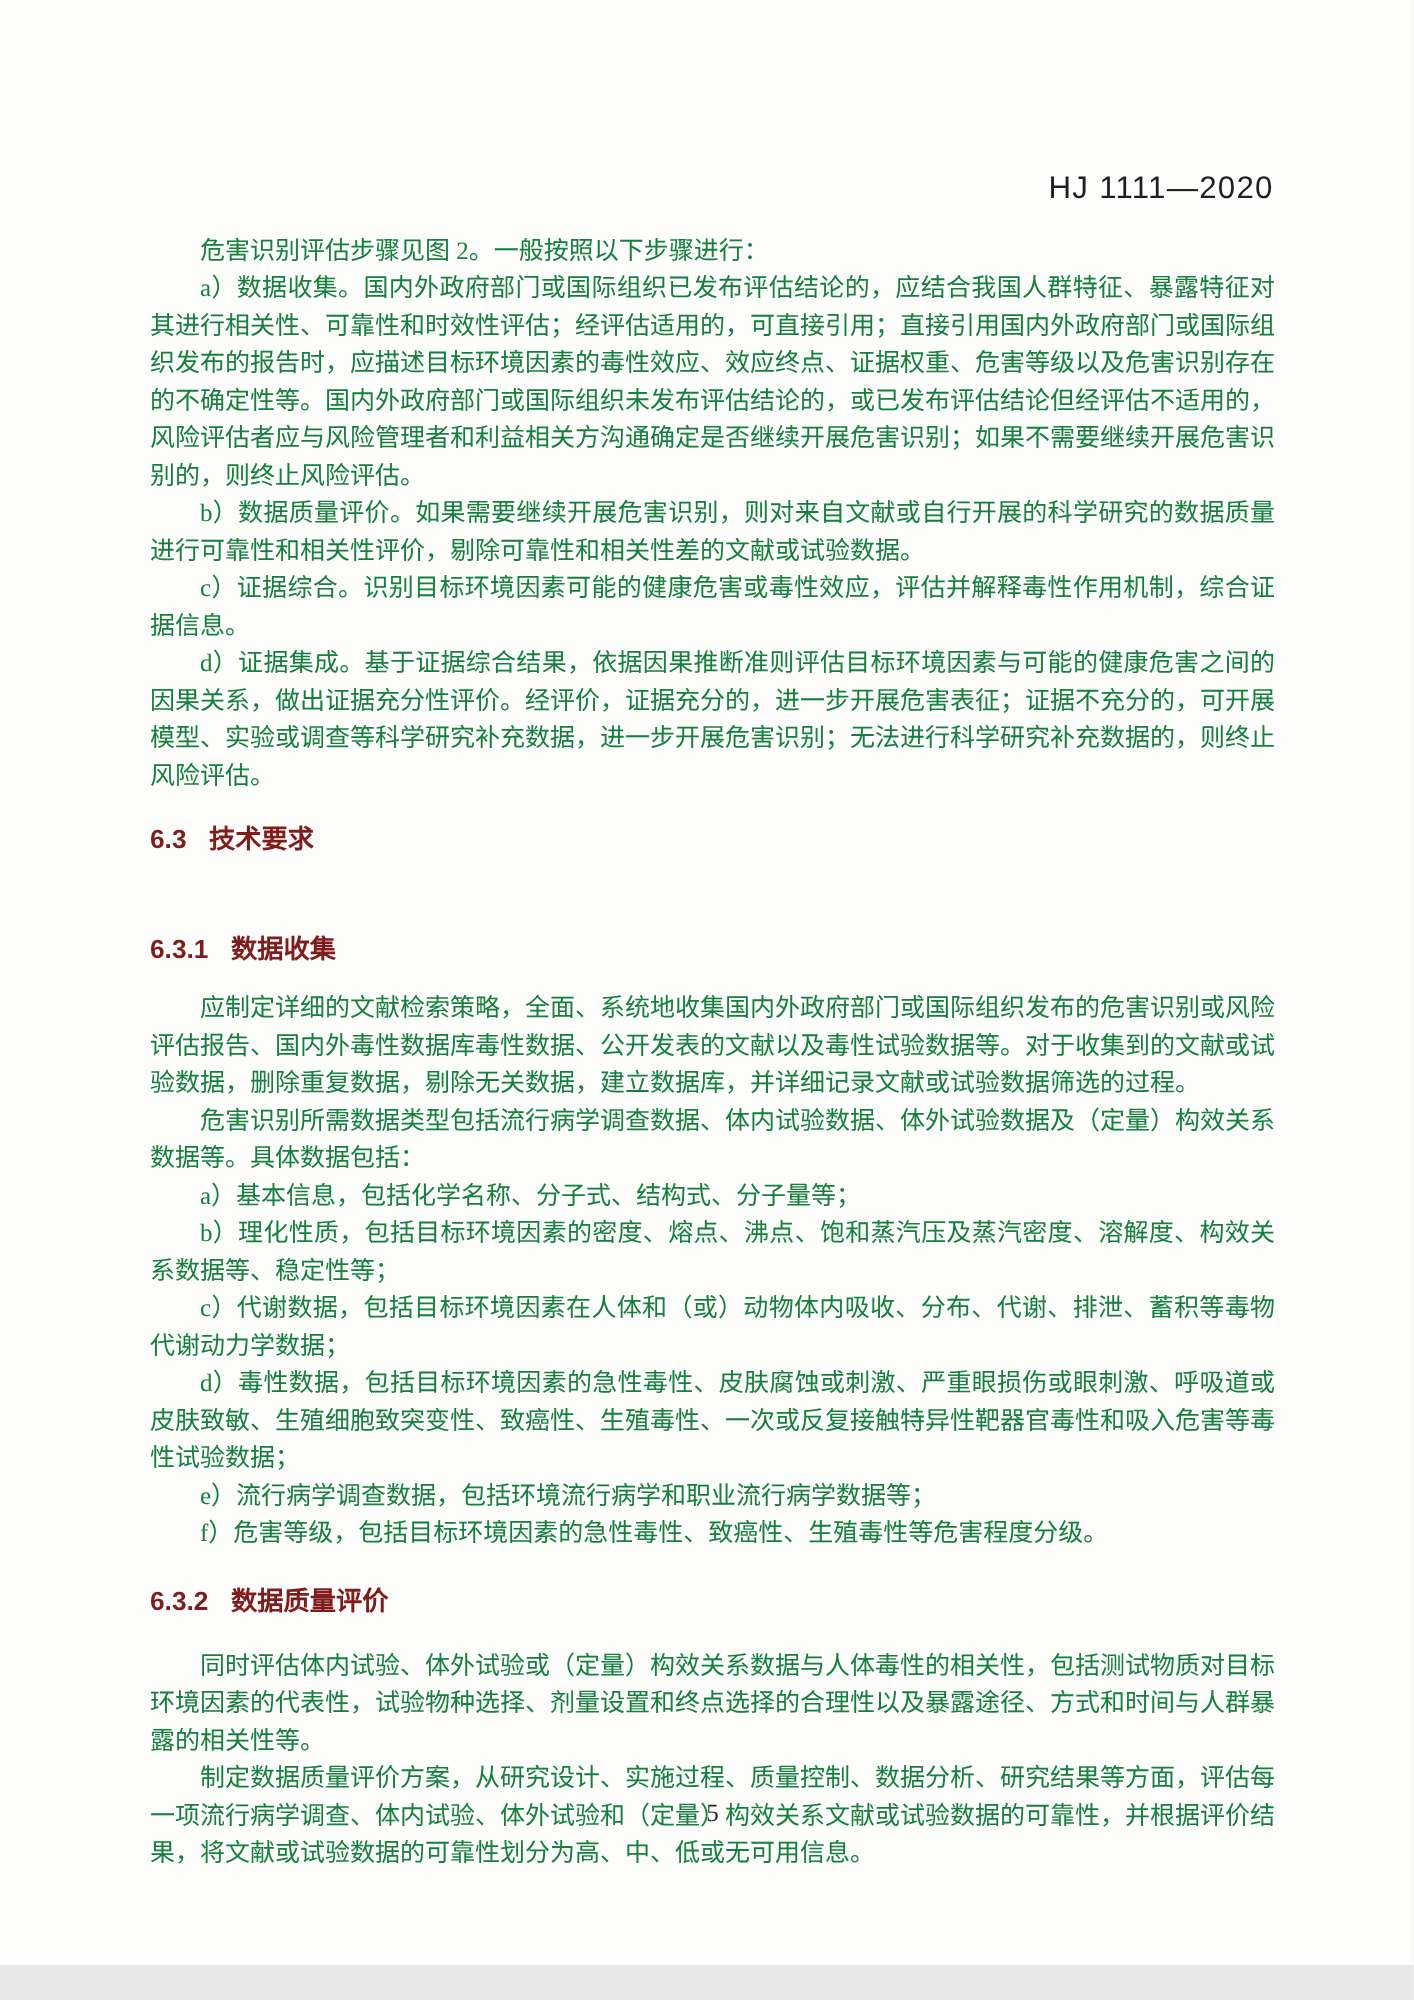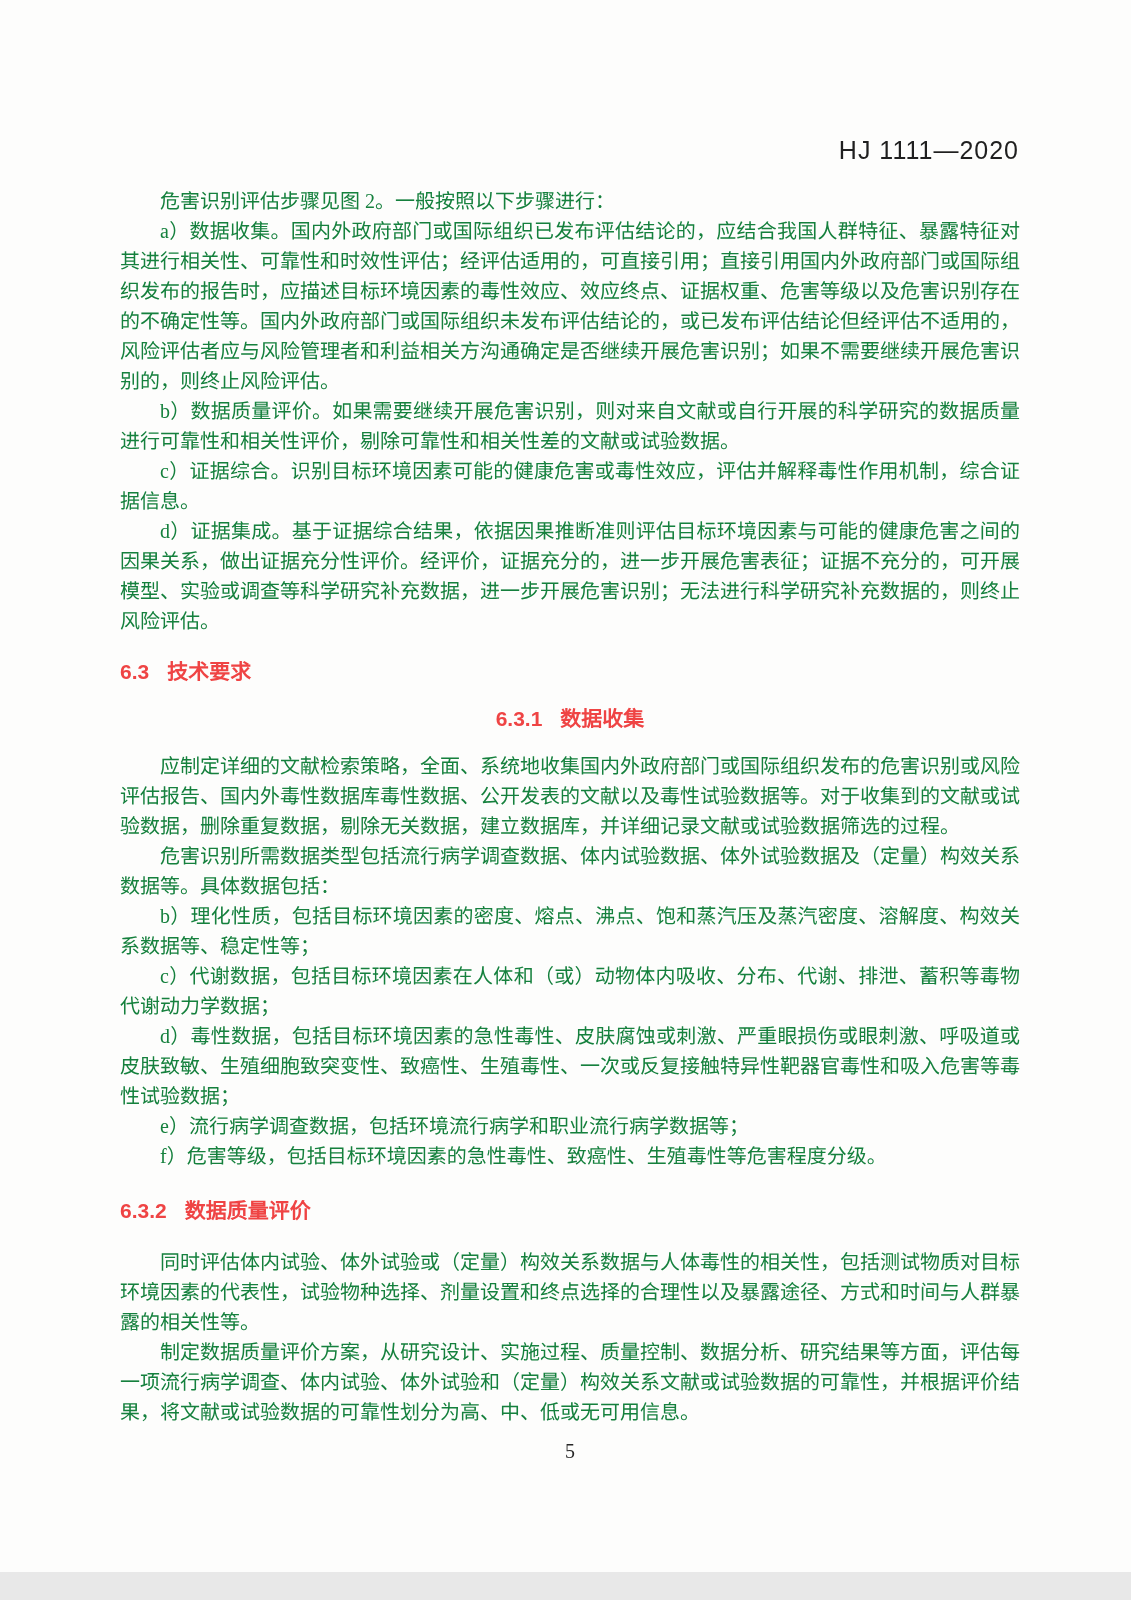--- a/index.html
+++ b/index.html
@@ -40,26 +40,26 @@
     line-height: 30px;
     text-align: justify;
     text-indent: 2em;
     color: #15803d;
   }
   h2.sec, h3.sec {
     font-family: "Liberation Sans", "DejaVu Sans", sans-serif;
     font-weight: bold;
     font-size: 21px;
     line-height: 24px;
-    color: #ef4444;
+    color: #7f1d1d;
     margin: 0;
   }
   .sec .sec-num { margin-right: 18px; }
   h2.sec-63   { margin-top: 24px; }
-  h3.sec-631  { margin-top: 23px; margin-bottom: 20px; text-align: center; }
+  h3.sec-631  { margin-top: 64px; margin-bottom: 20px; }
   h3.sec-632  { margin-top: 28px; margin-bottom: 24px; }
   .page-footer {
     position: absolute;
     top: 1440px;
     left: 120px;
     width: 900px;
     text-align: center;
     font-size: 20px;
     color: #262626;
   }
@@ -86,20 +86,21 @@
       <span class="sec-num">6.3</span><span>技术要求</span>
     </h2>
 
     <h3 class="sec sec-631">
       <span class="sec-num">6.3.1</span><span>数据收集</span>
     </h3>
 
     <p>应制定详细的文献检索策略，全面、系统地收集国内外政府部门或国际组织发布的危害识别或风险评估报告、国内外毒性数据库毒性数据、公开发表的文献以及毒性试验数据等。对于收集到的文献或试验数据，删除重复数据，剔除无关数据，建立数据库，并详细记录文献或试验数据筛选的过程。</p>
     <p>危害识别所需数据类型包括流行病学调查数据、体内试验数据、体外试验数据及（定量）构效关系数据等。具体数据包括：</p>
 
+    <p>a）基本信息，包括化学名称、分子式、结构式、分子量等；</p>
     <p>b）理化性质，包括目标环境因素的密度、熔点、沸点、饱和蒸汽压及蒸汽密度、溶解度、构效关系数据等、稳定性等；</p>
     <p>c）代谢数据，包括目标环境因素在人体和（或）动物体内吸收、分布、代谢、排泄、蓄积等毒物代谢动力学数据；</p>
     <p>d）毒性数据，包括目标环境因素的急性毒性、皮肤腐蚀或刺激、严重眼损伤或眼刺激、呼吸道或皮肤致敏、生殖细胞致突变性、致癌性、生殖毒性、一次或反复接触特异性靶器官毒性和吸入危害等毒性试验数据；</p>
     <p>e）流行病学调查数据，包括环境流行病学和职业流行病学数据等；</p>
     <p>f）危害等级，包括目标环境因素的急性毒性、致癌性、生殖毒性等危害程度分级。</p>
 
     <h3 class="sec sec-632">
       <span class="sec-num">6.3.2</span><span>数据质量评价</span>
     </h3>
 

